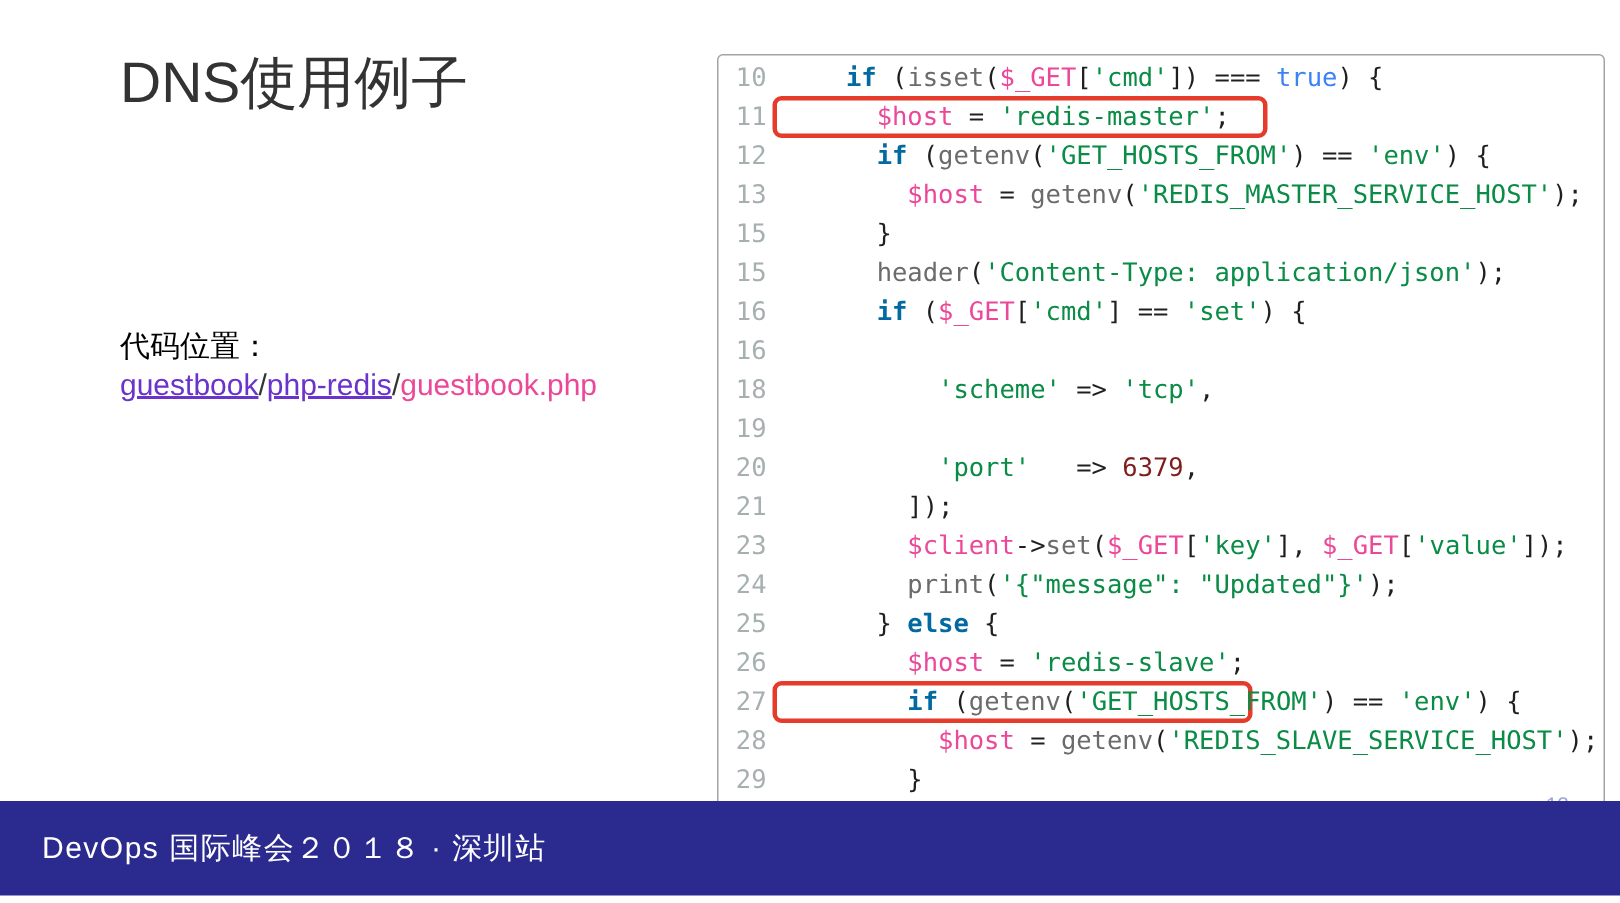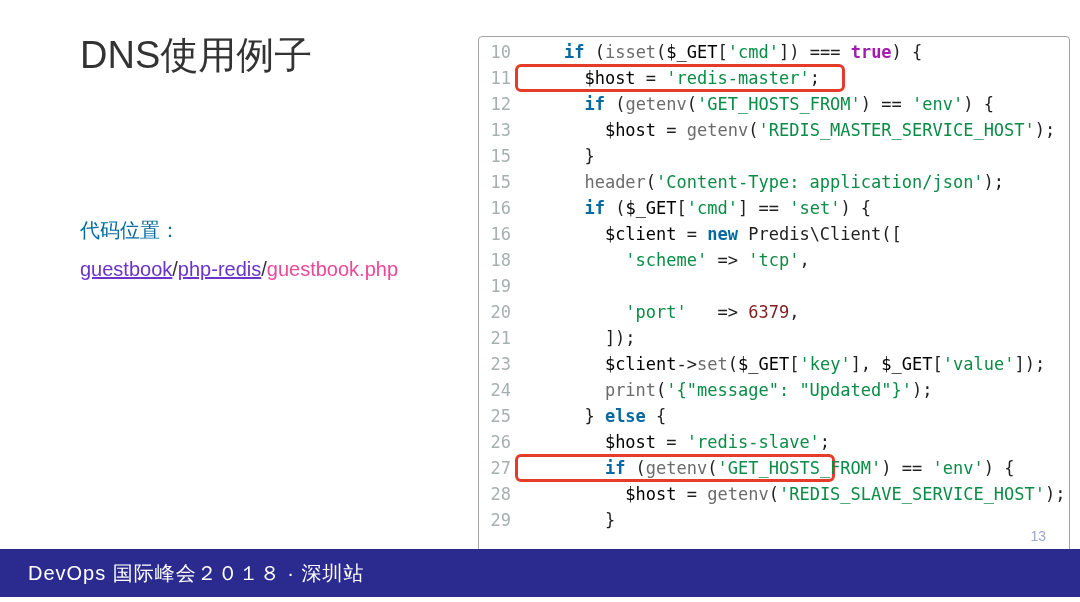--- a/index.html
+++ b/index.html
@@ -19,23 +19,23 @@
     font-weight: 400;
     color: #333;
   }
   .code-location {
     position: absolute;
     left: 80px;
     top: 217px;
     font-size: 20px;
   }
   .code-location-label {
-    color: #0369a1;
+    color: #000000;
     display: block;
-    margin-bottom: 14px;
+    margin-bottom: 2px;
   }
   .code-path a {
     color: #6a33cc;
     text-decoration: underline;
   }
   .code-path .sep { color: #333; text-decoration: none; }
   .code-path .filename {
     color: #ec4899;
     font-weight: 400;
     text-decoration: none;
@@ -68,41 +68,41 @@
     text-align: right;
     color: #a6b0b0;
     padding-right: 8px;
     user-select: none;
     flex-shrink: 0;
   }
   .code { padding-left: 4px; color: #1f1f1f; }
 
   .tok-kw   { color: #0369a1; font-weight: 700; }
   .tok-fn   { color: #6b6b6b; }
-  .tok-var  { color: #000000; }
+  .tok-var  { color: #ec4899; }
   .tok-str  { color: #0a8c46; }
   .tok-num  { color: #7f1d1d; }
-  .tok-bool { color: #a21caf; font-weight: 700; }
+  .tok-bool { color: #3b82f6; font-weight: 400; }
 
   .highlight-box {
     position: absolute;
     border: 3px solid #e43b2a;
     border-radius: 6px;
     pointer-events: none;
     background: transparent;
   }
   .hl1 { left: 36px; top: 27px; width: 330px; height: 28px; }
   .hl2 { left: 36px; top: 417px; width: 320px; height: 28px; }
 
   .footer-bar {
     position: absolute;
     left: 0;
     right: 0;
     bottom: 5px;
-    height: 48px;
+    height: 63px;
     background: #2b2a8f;
     display: flex;
     align-items: center;
     padding-left: 28px;
     justify-content: space-between;
   }
   .footer-text {
     color: #ffffff;
     font-size: 20px;
     letter-spacing: 1px;
@@ -130,21 +130,21 @@
 <div class="code-panel" id="code-panel">
   <div class="highlight-box hl1"></div>
   <div class="highlight-box hl2"></div>
 <div class="code-line"><span class="ln">10</span><span class="code"><span>    </span><span class="tok-kw">if</span><span> (</span><span class="tok-fn">isset</span><span>(</span><span class="tok-var">$_GET</span><span>[</span><span class="tok-str">'cmd'</span><span>]</span><span>) === </span><span class="tok-bool">true</span><span>) {</span></span></div>
     <div class="code-line"><span class="ln">11</span><span class="code"><span>      </span><span class="tok-var">$host</span><span> = </span><span class="tok-str">'redis-master'</span><span>;</span></span></div>
     <div class="code-line"><span class="ln">12</span><span class="code"><span>      </span><span class="tok-kw">if</span><span> (</span><span class="tok-fn">getenv</span><span>(</span><span class="tok-str">'GET_HOSTS_FROM'</span><span>) == </span><span class="tok-str">'env'</span><span>) {</span></span></div>
     <div class="code-line"><span class="ln">13</span><span class="code"><span>        </span><span class="tok-var">$host</span><span> = </span><span class="tok-fn">getenv</span><span>(</span><span class="tok-str">'REDIS_MASTER_SERVICE_HOST'</span><span>);</span></span></div>
     <div class="code-line"><span class="ln">15</span><span class="code"><span>      }</span></span></div>
     <div class="code-line"><span class="ln">15</span><span class="code"><span>      </span><span class="tok-fn">header</span><span>(</span><span class="tok-str">'Content-Type: application/json'</span><span>);</span></span></div>
     <div class="code-line"><span class="ln">16</span><span class="code"><span>      </span><span class="tok-kw">if</span><span> (</span><span class="tok-var">$_GET</span><span>[</span><span class="tok-str">'cmd'</span><span>] == </span><span class="tok-str">'set'</span><span>) {</span></span></div>
-    <div class="code-line"><span class="ln">16</span><span class="code"><span>        </span><span class="tok-var">$client</span><span> = </span><span class="tok-kw">new</span><span> Predis\Client([</span></span></div>
+    <div class="code-line"><span class="ln">16</span></div>
     <div class="code-line"><span class="ln">18</span><span class="code"><span>          </span><span class="tok-str">'scheme'</span><span> =&gt; </span><span class="tok-str">'tcp'</span><span>,</span></span></div>
     <div class="code-line"><span class="ln">19</span></div>
     <div class="code-line"><span class="ln">20</span><span class="code"><span>          </span><span class="tok-str">'port'</span><span>   =&gt; </span><span class="tok-num">6379</span><span>,</span></span></div>
     <div class="code-line"><span class="ln">21</span><span class="code"><span>        ]);</span></span></div>
     <div class="code-line"><span class="ln">23</span><span class="code"><span>        </span><span class="tok-var">$client</span><span>-&gt;</span><span class="tok-fn">set</span><span>(</span><span class="tok-var">$_GET</span><span>[</span><span class="tok-str">'key'</span><span>], </span><span class="tok-var">$_GET</span><span>[</span><span class="tok-str">'value'</span><span>]);</span></span></div>
     <div class="code-line"><span class="ln">24</span><span class="code"><span>        </span><span class="tok-fn">print</span><span>(</span><span class="tok-str">'{"message": "Updated"}'</span><span>);</span></span></div>
     <div class="code-line"><span class="ln">25</span><span class="code"><span>      } </span><span class="tok-kw">else</span><span> {</span></span></div>
     <div class="code-line"><span class="ln">26</span><span class="code"><span>        </span><span class="tok-var">$host</span><span> = </span><span class="tok-str">'redis-slave'</span><span>;</span></span></div>
     <div class="code-line"><span class="ln">27</span><span class="code"><span>        </span><span class="tok-kw">if</span><span> (</span><span class="tok-fn">getenv</span><span>(</span><span class="tok-str">'GET_HOSTS_FROM'</span><span>) == </span><span class="tok-str">'env'</span><span>) {</span></span></div>
     <div class="code-line"><span class="ln">28</span><span class="code"><span>          </span><span class="tok-var">$host</span><span> = </span><span class="tok-fn">getenv</span><span>(</span><span class="tok-str">'REDIS_SLAVE_SERVICE_HOST'</span><span>);</span></span></div>

